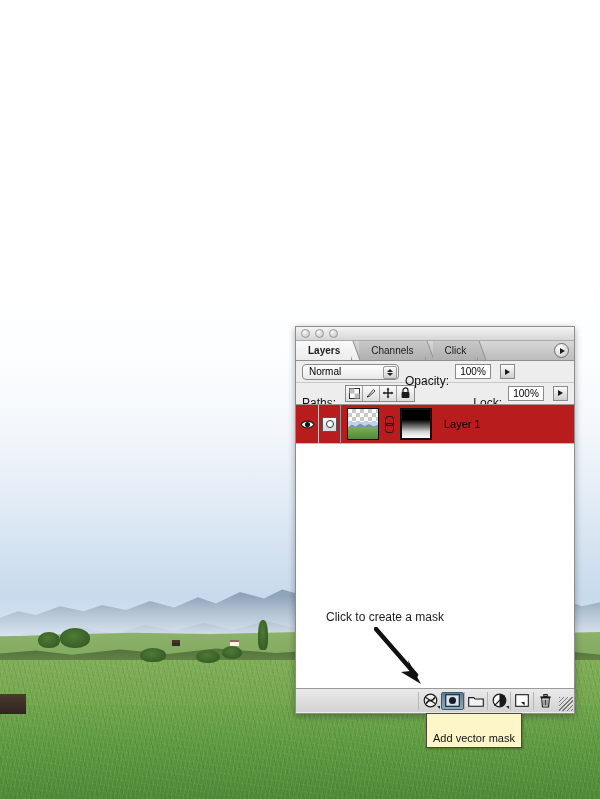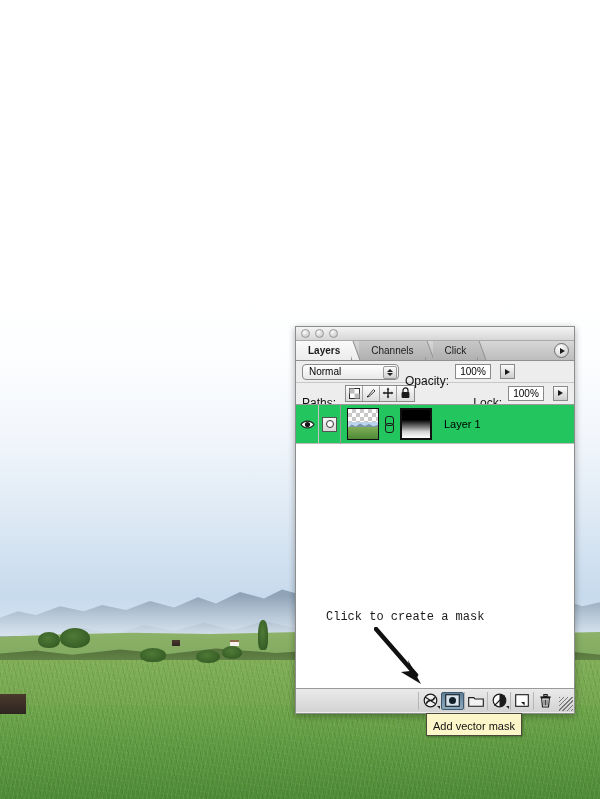--- a/index.html
+++ b/index.html
@@ -264,21 +264,21 @@
     border-top: 1px solid #9a9a9a;
     overflow: hidden;
   }
   .layer-row {
     position: relative;
     height: 39px;
     display: flex; align-items: center;
     border-bottom: 1px solid #bdbdbd;
     background: #fff;
   }
-  .layer-row.selected { background: #22c55e; }
+  .layer-row.selected { background: #b91c1c; }
 
   .eye-cell {
     width: 23px; height: 39px;
     display: flex; align-items: center; justify-content: center;
     border-right: 1px solid #c4c4c4;
   }
   .link-cell {
     width: 22px; height: 39px;
     display: flex; align-items: center; justify-content: center;
     border-right: 1px solid #9a9a9a;
@@ -359,21 +359,20 @@
     margin-right: 10px;
     display: flex; align-items: center;
   }
 
   .annotation {
     position: absolute;
     left: 30px; top: 205px;
     font-size: 12px;
     color: #1a1a1a;
     white-space: nowrap;
-    font-family: Liberation Mono, monospace;
   }
   .arrow-svg {
     position: absolute;
     left: 78px; top: 222px;
   }
 
   .bottom-bar {
     position: absolute;
     left: 0; bottom: 0;
     width: 278px; height: 24px;
@@ -404,21 +403,21 @@
     width: 14px; height: 14px;
     background-image: repeating-linear-gradient(135deg,
       #7a7a7a 0 1px, rgba(0,0,0,0) 1px 3px);
   }
 
   .tooltip {
     position: absolute;
     left: 426px; top: 713px;
     background: #fdf6c8;
     border: 1px solid #4a4a3a;
-    padding: 6px 6px 3px 6px;
+    padding: 18px 6px 3px 6px;
     font-size: 11px;
     color: #111;
     white-space: nowrap;
     box-shadow: 1px 1px 2px rgba(0,0,0,.28);
   }
 </style>
 </head>
 <body>
 
 <div id="photo">

